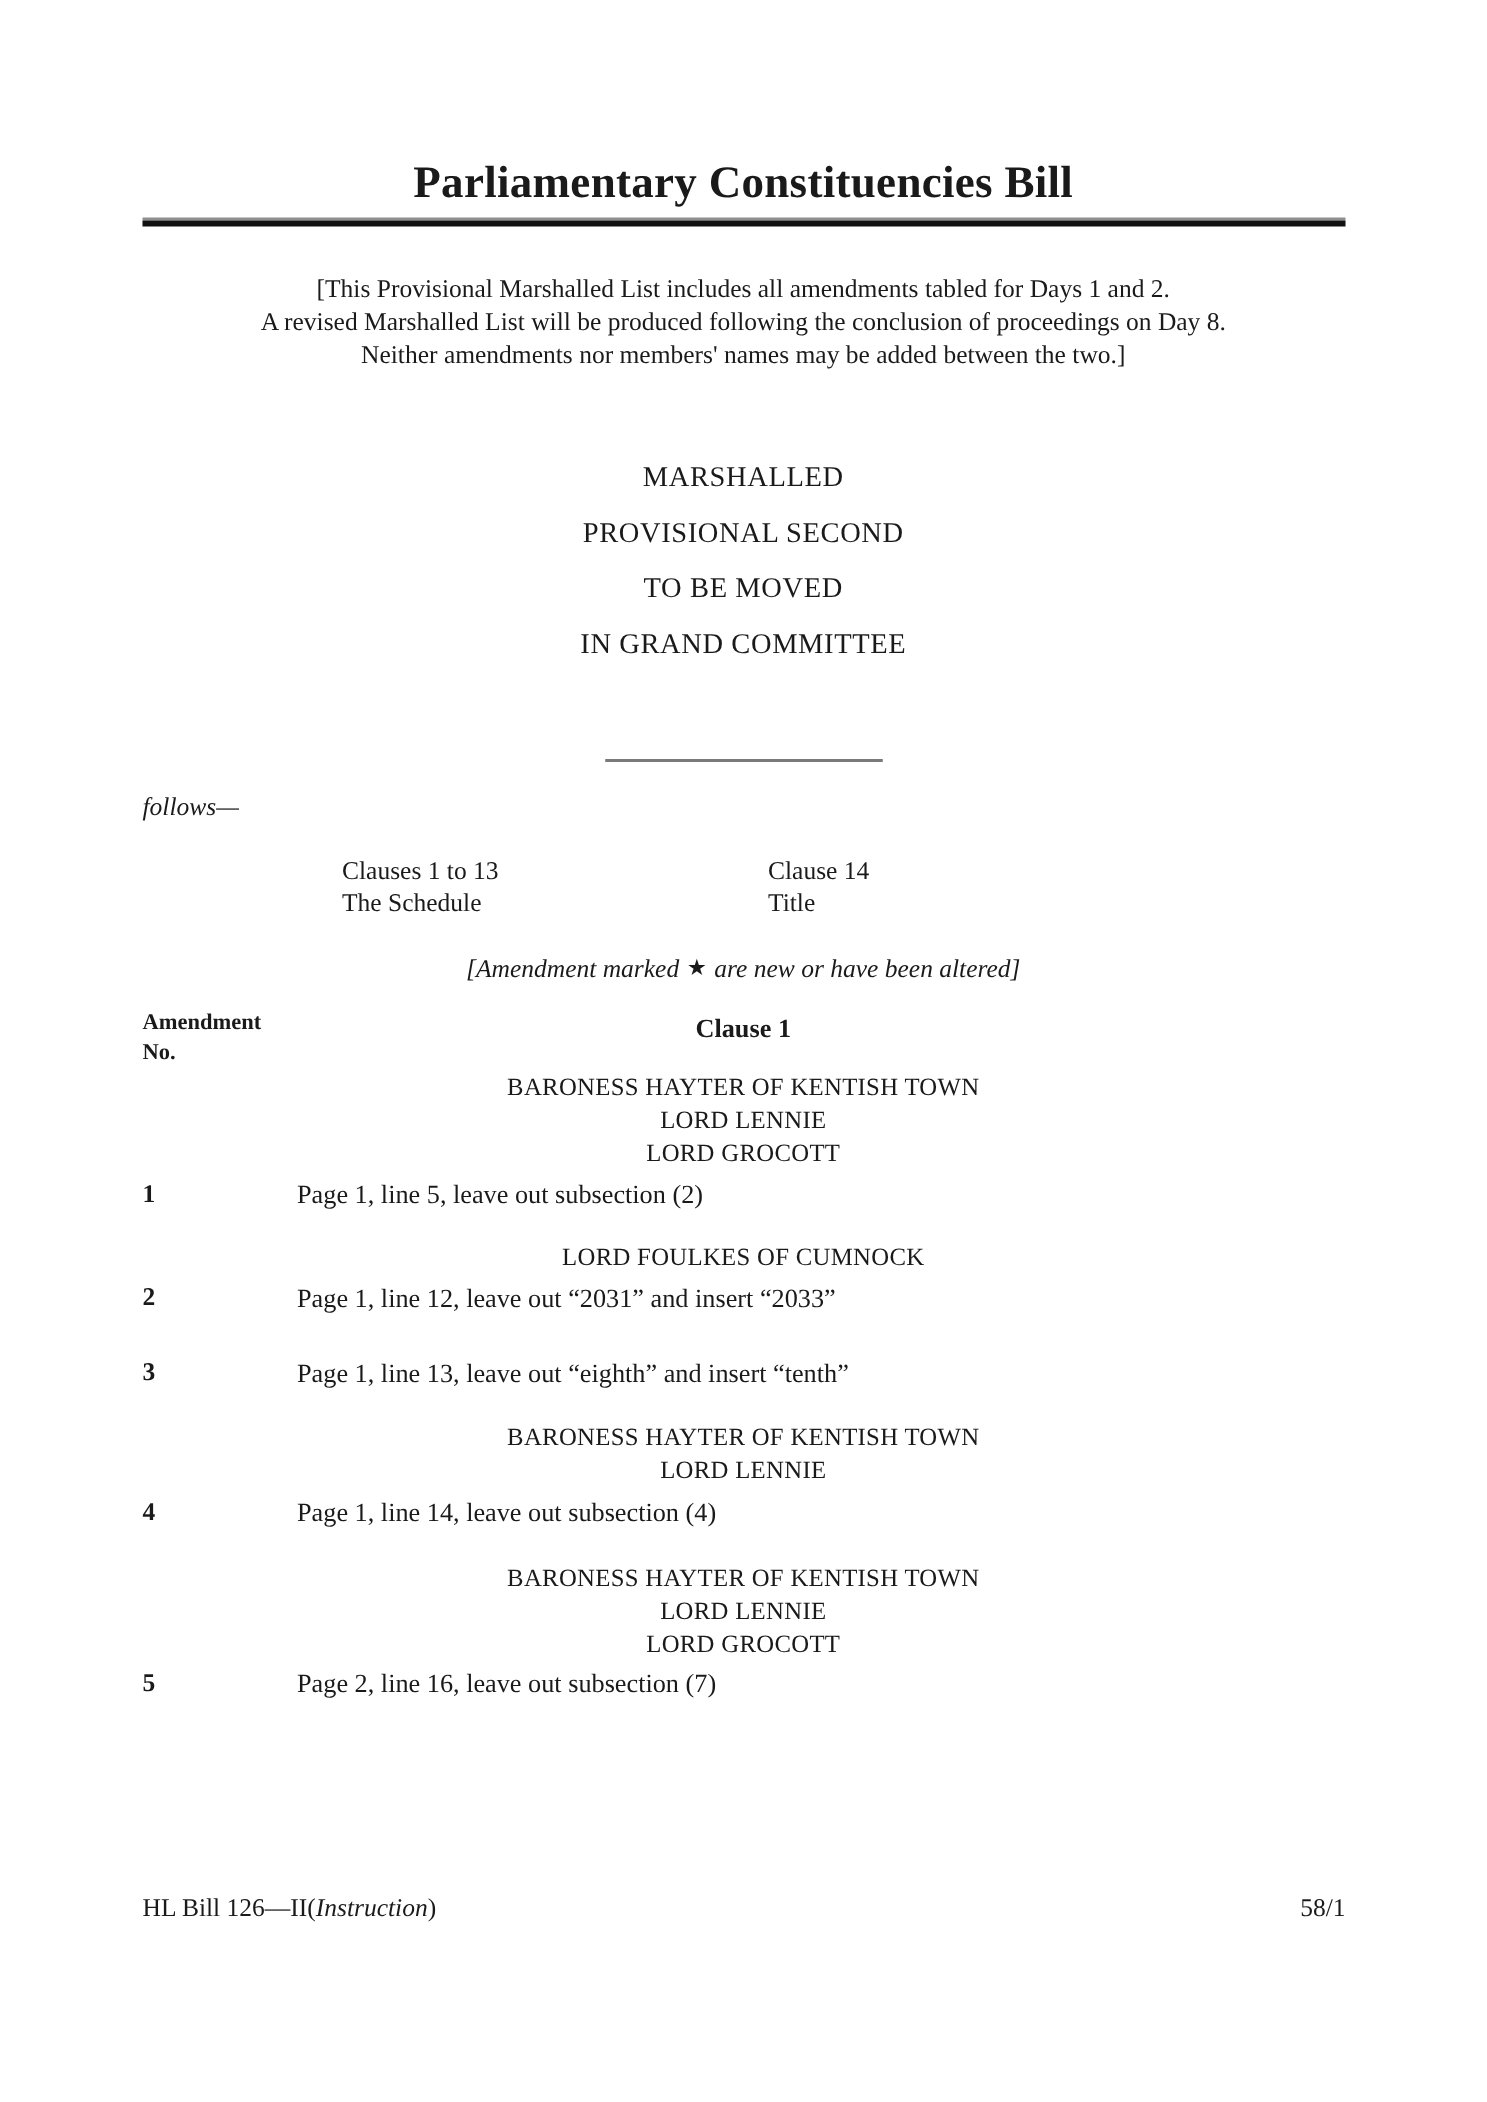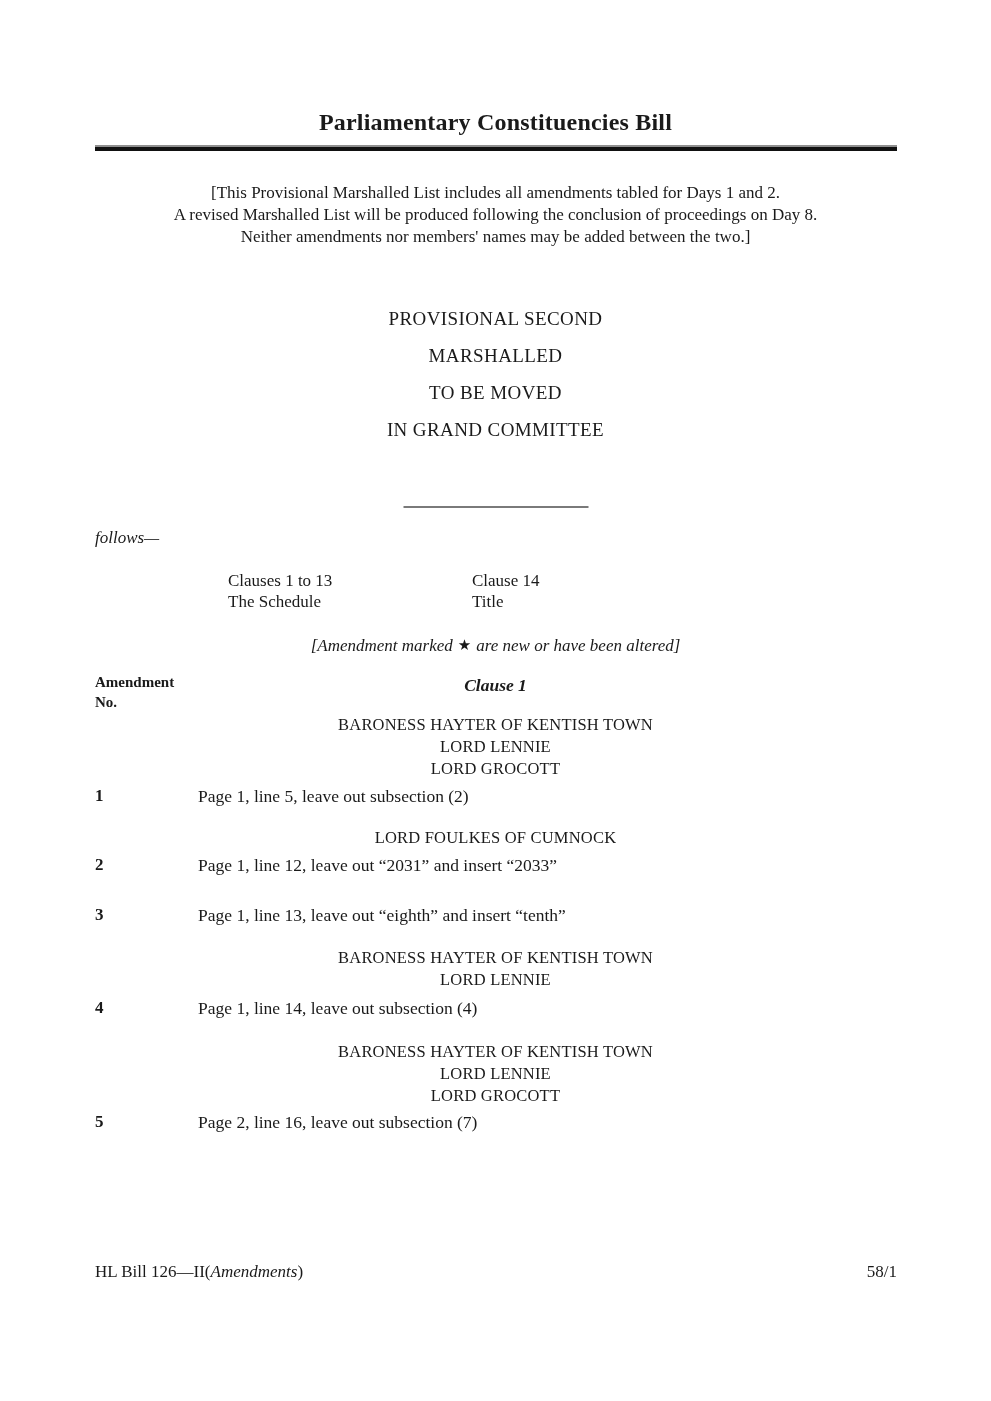--- a/index.html
+++ b/index.html
@@ -13,21 +13,21 @@
     font-family: "Liberation Serif", "DejaVu Serif", serif;
     color: #1a1a1a;
     overflow: hidden;
   }
   .abs { position: absolute; }
 
   
   .page-title {
     top: 104px; left: 0; right: 0;
     text-align: center;
-    font-size: 24px;
+    font-size: 30px;
     font-weight: bold;
     line-height: 36px;
     letter-spacing: 0.2px;
   }
   .double-rule {
     top: 145px; left: 95px; right: 94px;
     height: 2px;
     border-top: 2px solid #8f8f8f;
     border-bottom: 4px solid #111111;
   }
@@ -69,21 +69,21 @@
     text-indent: 20px;
   }
 
   
   .clauses-order {
     top: 570px; left: 228px;
     font-size: 17px;
     line-height: 21px;
   }
   .clause-col-1 { display: inline-block; width: 244px; }
-  .clause-col-2 { display: inline-block; }
+  .clause-col-2 { display: inline-block; margin-left: 40px; }
 
   
   .star-note {
     top: 635px; left: 0; right: 0;
     text-align: center;
     font-style: italic;
     font-size: 17px;
     line-height: 22px;
   }
   .star-glyph {
@@ -100,21 +100,20 @@
     font-weight: bold;
     font-size: 15px;
     line-height: 20px;
   }
   .clause-heading {
     top: 674px; left: 0; right: 0;
     text-align: center;
     font-weight: bold;
     font-size: 17.5px;
     line-height: 22px;
-    font-style: italic;
   }
 
   
   .sponsor-group {
     left: 0; right: 0;
     text-align: center;
     font-size: 16.5px;
   }
   .sponsor-name { line-height: 22px; letter-spacing: 0.2px; }
 
@@ -150,22 +149,22 @@
   <h1 class="abs page-title">Parliamentary Constituencies Bill</h1>
   <div class="abs double-rule"></div>
 
   <div class="abs provisional-note">
     <div>[This Provisional Marshalled List includes all amendments tabled for Days 1 and 2.</div>
     <div>A revised Marshalled List will be produced following the conclusion of proceedings on Day 8.</div>
     <div>Neither amendments nor members' names may be added between the two.]</div>
   </div>
 
   <div class="abs doc-headings">
+    <div class="heading-line">MARSHALLED</div>
     <div class="heading-line">PROVISIONAL SECOND</div>
-    <div class="heading-line">MARSHALLED</div>
     <div class="heading-line">TO BE MOVED</div>
     <div class="heading-line">IN GRAND COMMITTEE</div>
   </div>
 
   <div class="abs short-divider"></div>
 
   <div class="abs marshalling-para">
     <div class="para-line-2">follows—</div>
   </div>
 
@@ -223,17 +222,17 @@
     <div class="sponsor-name">BARONESS HAYTER OF KENTISH TOWN</div>
     <div class="sponsor-name">LORD LENNIE</div>
     <div class="sponsor-name">LORD GROCOTT</div>
   </div>
   <div class="abs amendment-item" style="top:1110px">
     <span class="amendment-number">5</span>
     <span class="amendment-text">Page 2, line 16, leave out subsection (7)</span>
   </div>
 
   <div class="abs doc-footer">
-    <span class="footer-left"><span>HL Bill 126—II(</span><span class="footer-italic">Amendments</span><span>)</span></span>
+    <span class="footer-left"><span>HL Bill 126—II(</span><span class="footer-italic">Instruction</span><span>)</span></span>
     <span class="footer-right">58/1</span>
   </div>
 
 </div>
 
 </body></html>

